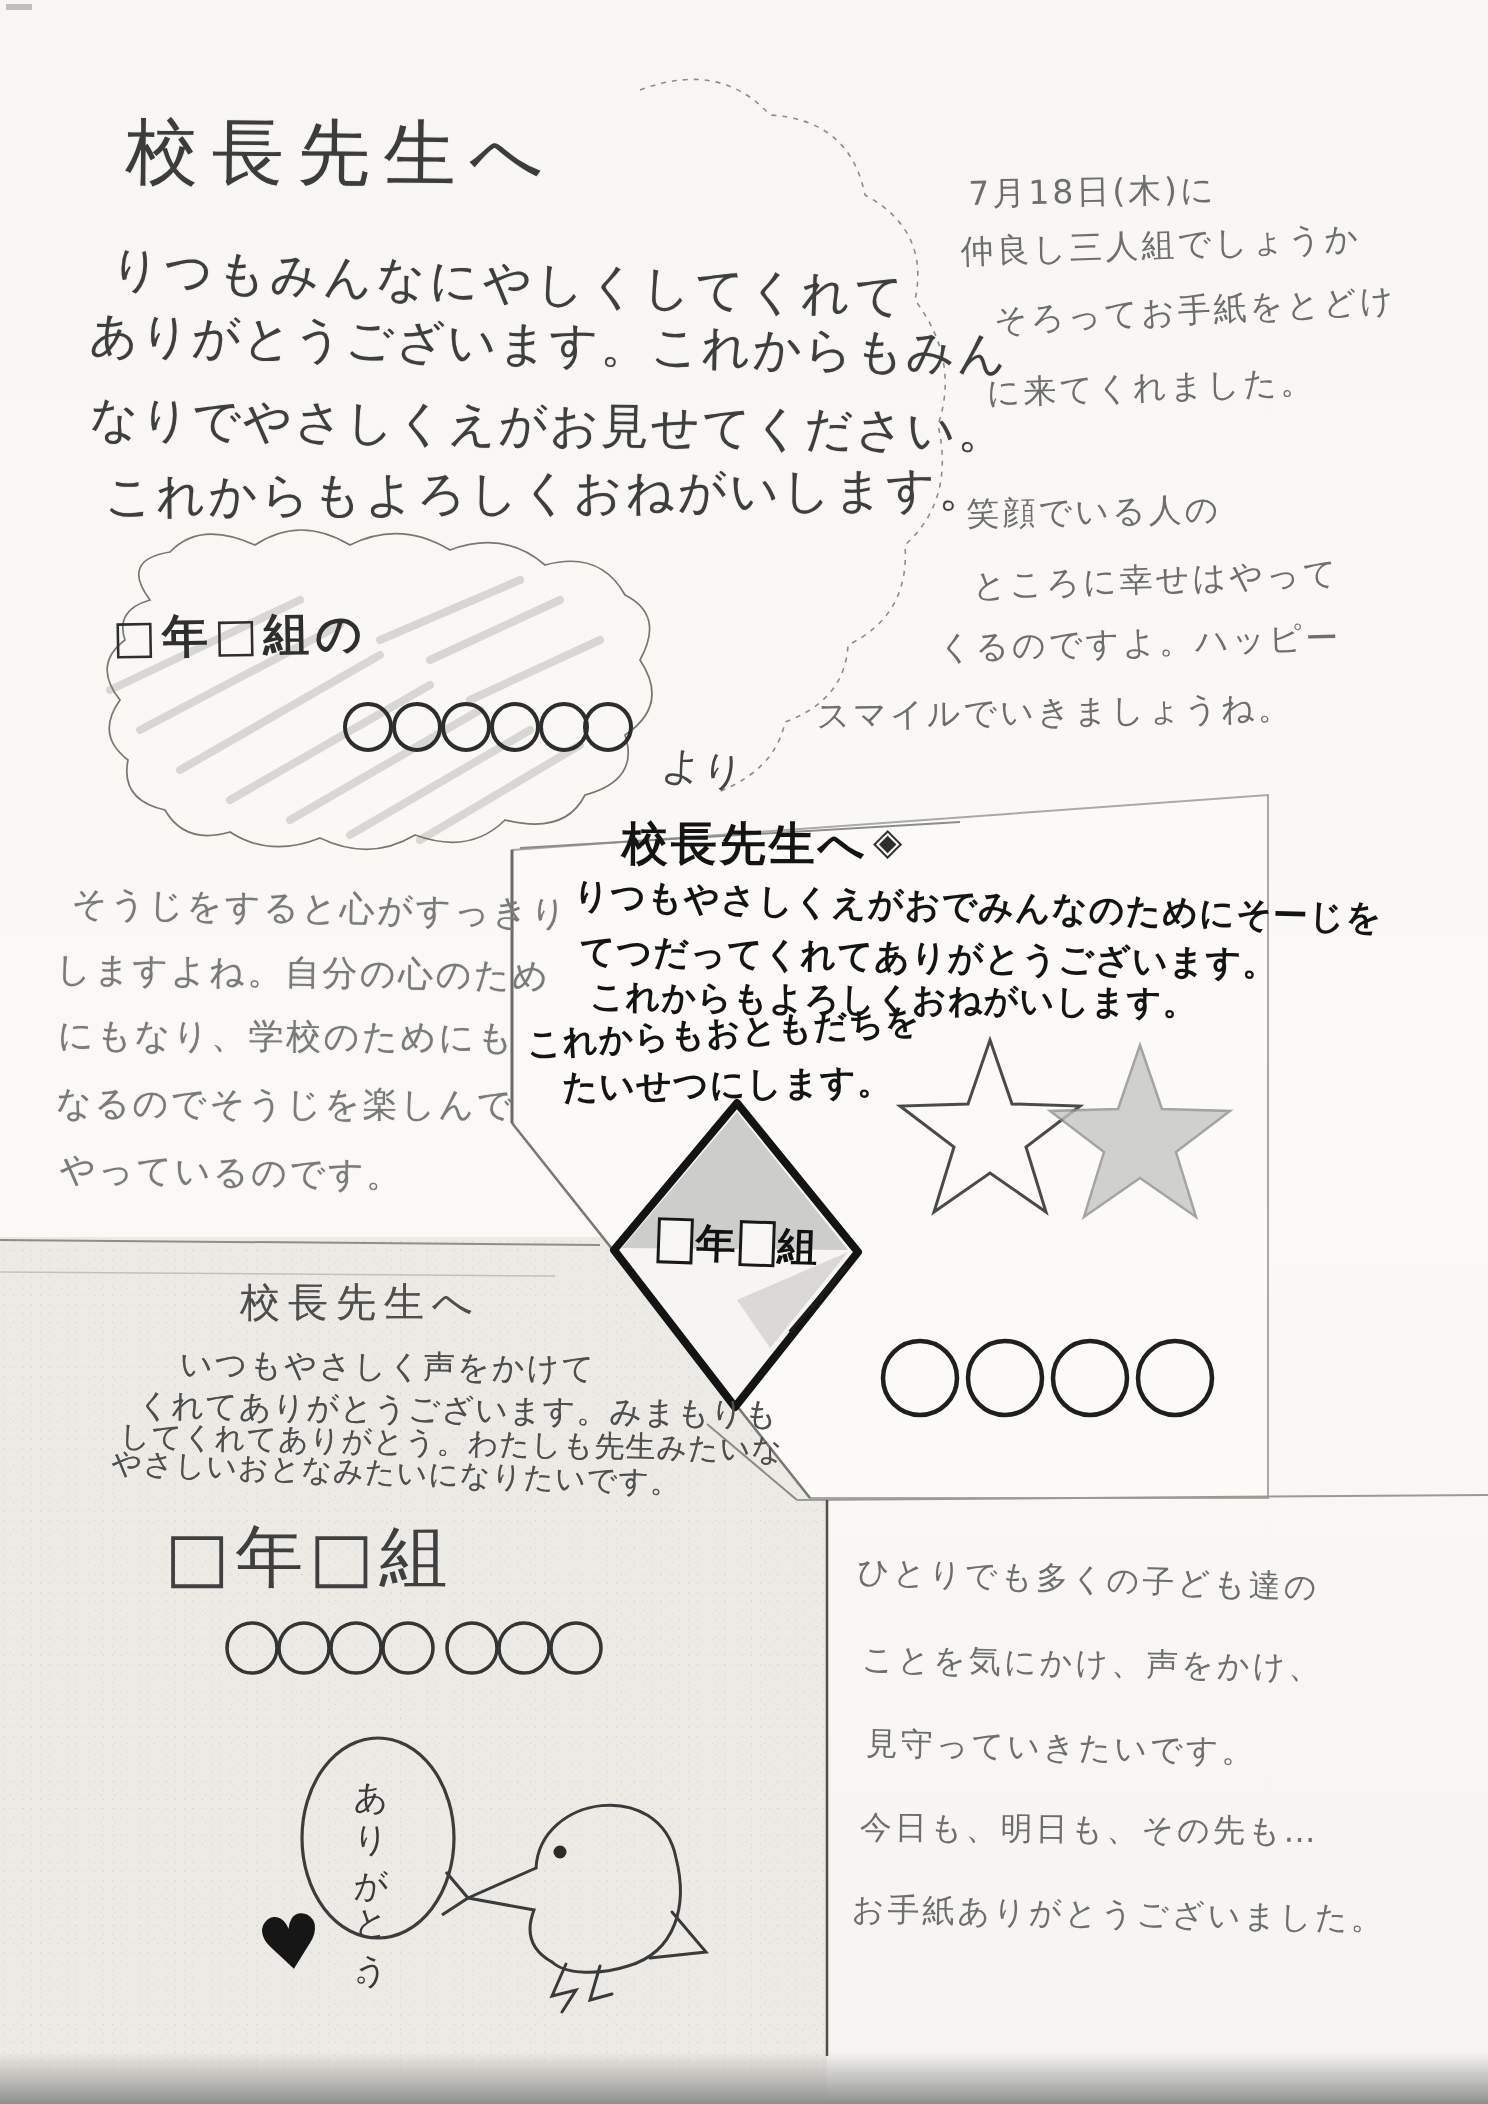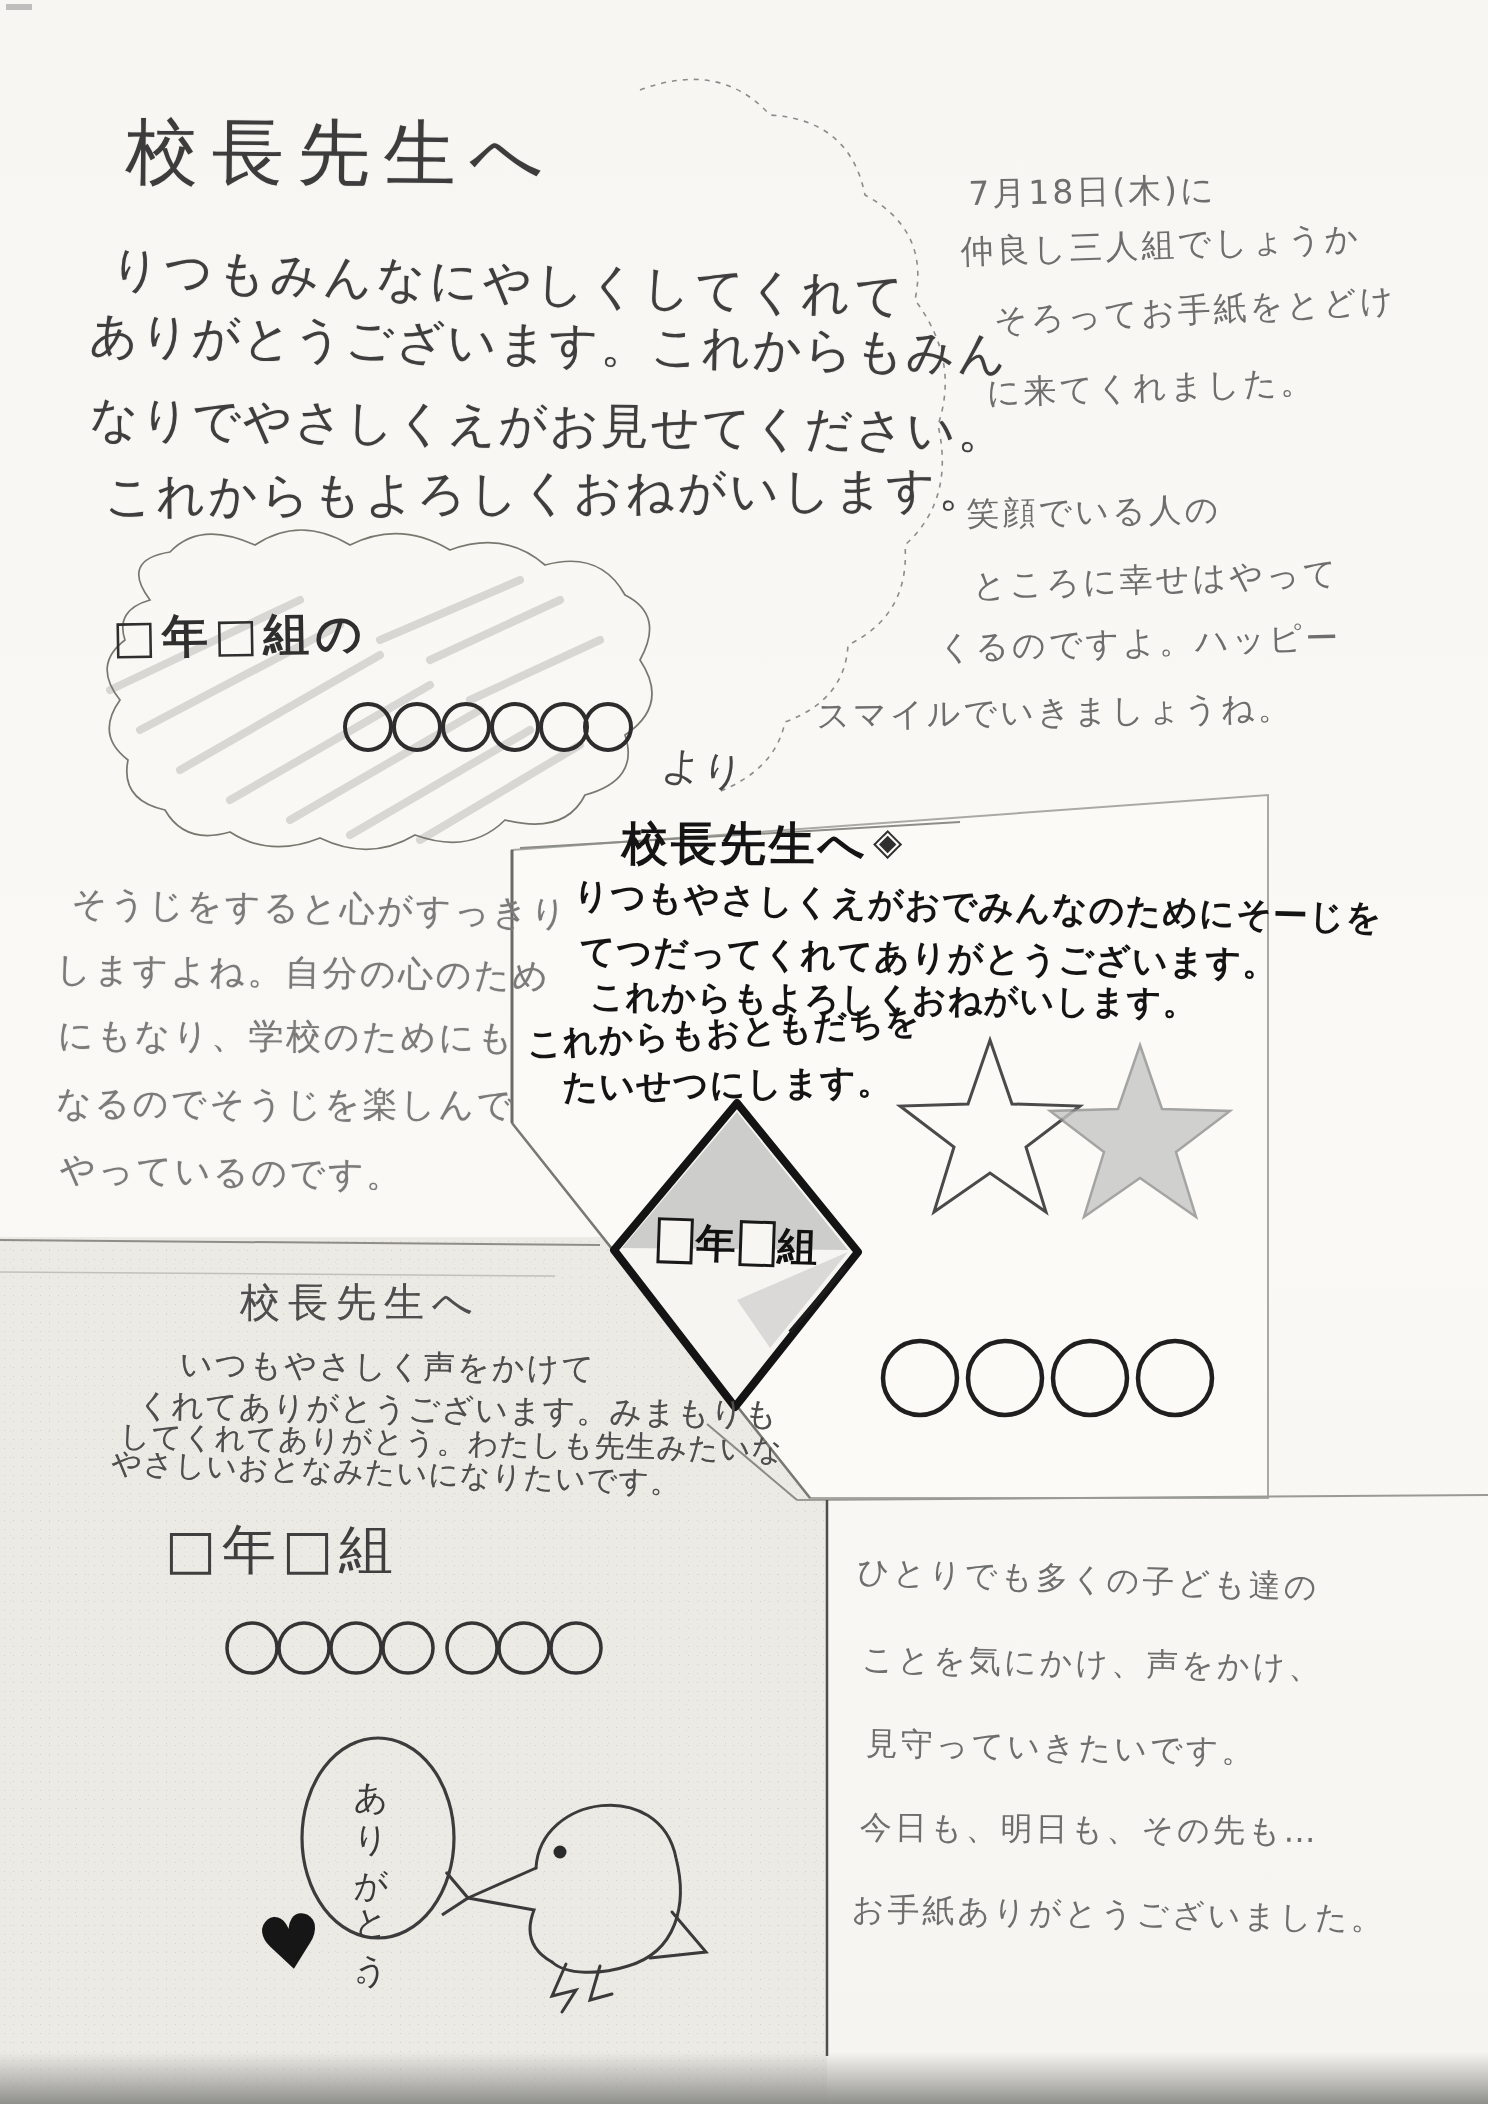--- a/index.html
+++ b/index.html
@@ -169,21 +169,21 @@
       <span class="redact"></span><span>年</span><span class="redact"></span><span>組</span>
     </div>
   </div>
 
   <div>
     <div class="t pencil2" style="left:240px;top:1280px;font-size:40px;letter-spacing:8px;">校長先生へ</div>
     <div class="t pencil2" style="left:180px;top:1347px;font-size:32px;letter-spacing:2px;transform:rotate(.6deg);">いつもやさしく声をかけて</div>
     <div class="t pencil2" style="left:138px;top:1388px;font-size:32px;letter-spacing:1px;transform:rotate(.8deg);">くれてありがとうございます。みまもりも</div>
     <div class="t pencil2" style="left:120px;top:1419px;font-size:30px;letter-spacing:1px;transform:rotate(1.2deg);">してくれてありがとう。わたしも先生みたいな</div>
     <div class="t pencil2" style="left:112px;top:1446px;font-size:30px;letter-spacing:1px;transform:rotate(2deg);">やさしいおとなみたいになりたいです。</div>
-    <div class="t" style="left:165px;top:1520px;font-size:54px;letter-spacing:6px;color:#3f3f3f;">□年□組</div>
+    <div class="t" style="left:165px;top:1520px;font-size:68px;letter-spacing:6px;color:#3f3f3f;">□年□組</div>
     <div class="t vtext" style="left:352px;top:1758px;font-size:34px;letter-spacing:4px;color:#3a3a3a;">ありがとう。</div>
     <div class="t" style="left:252px;top:1908px;font-size:74px;color:#161616;transform:rotate(-8deg);">♥</div>
   </div>
 
   <div>
     <div class="t pen" style="left:858px;top:1554px;font-size:32px;transform:rotate(2deg);">ひとりでも多くの子ども達の</div>
     <div class="t pen" style="left:862px;top:1642px;font-size:32px;transform:rotate(1deg);">ことを気にかけ、声をかけ、</div>
     <div class="t pen" style="left:866px;top:1726px;font-size:32px;transform:rotate(1.2deg);">見守っていきたいです。</div>
     <div class="t pen" style="left:860px;top:1810px;font-size:32px;transform:rotate(.5deg);">今日も、明日も、その先も…</div>
     <div class="t pen" style="left:852px;top:1892px;font-size:32px;transform:rotate(1deg);">お手紙ありがとうございました。</div>

